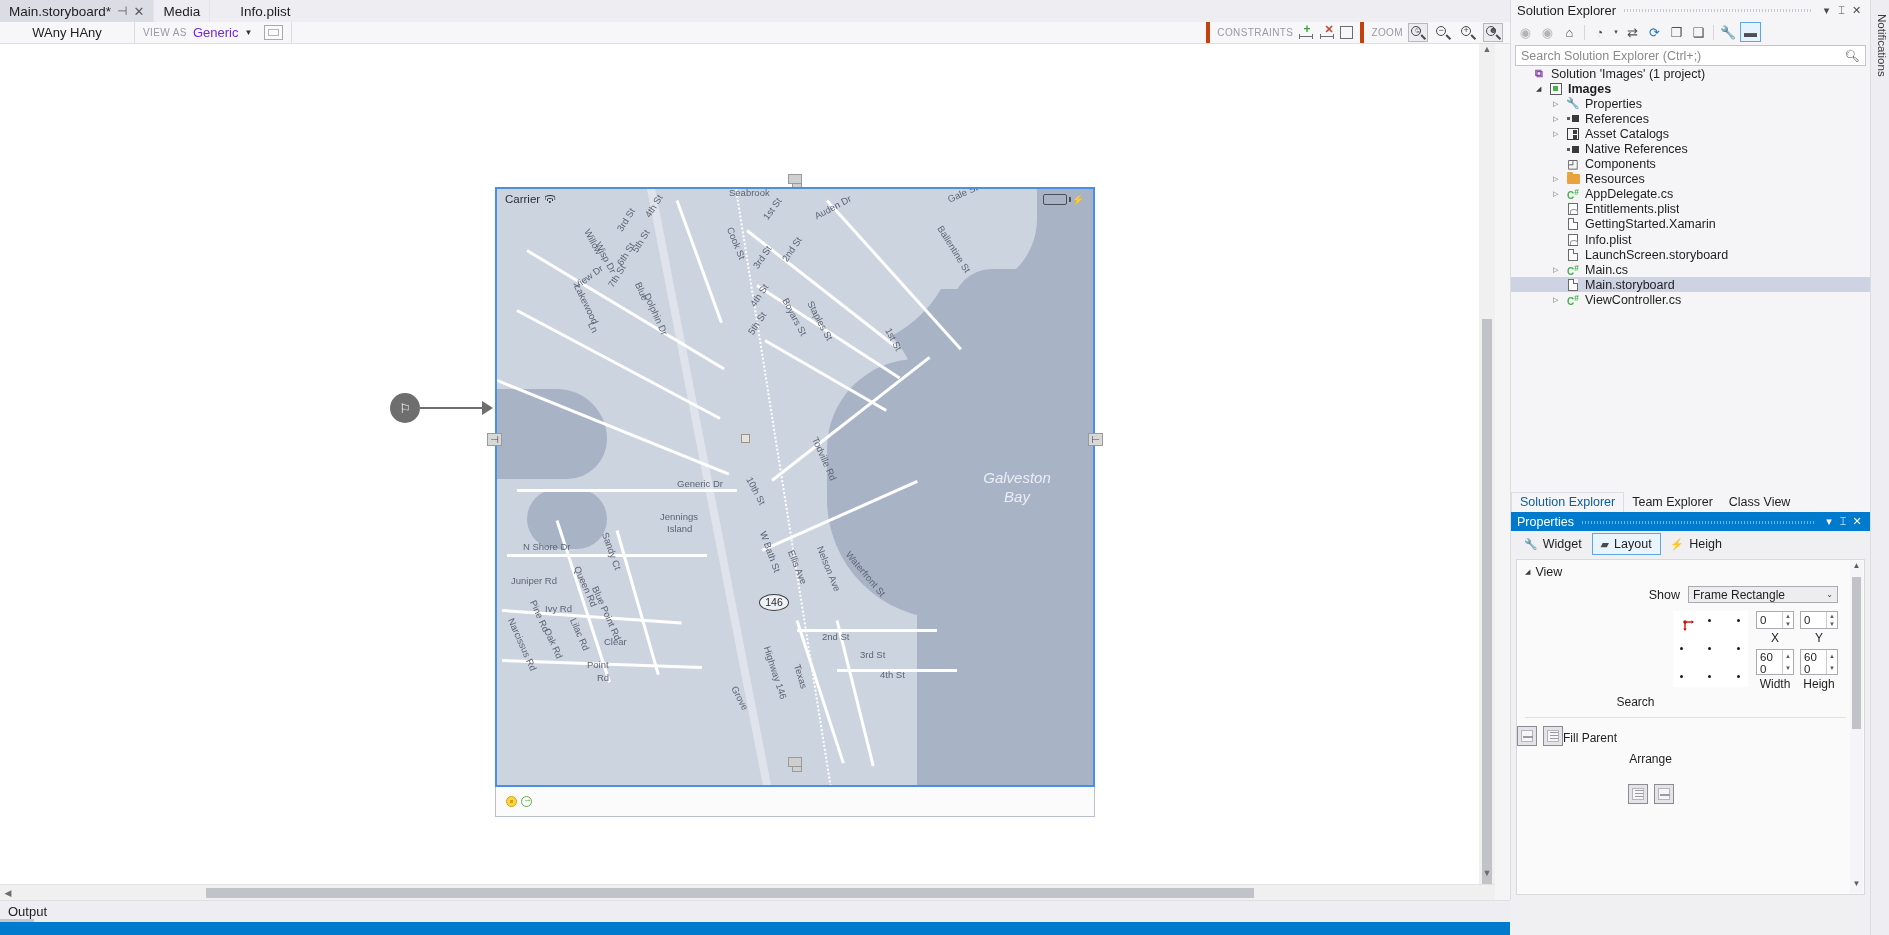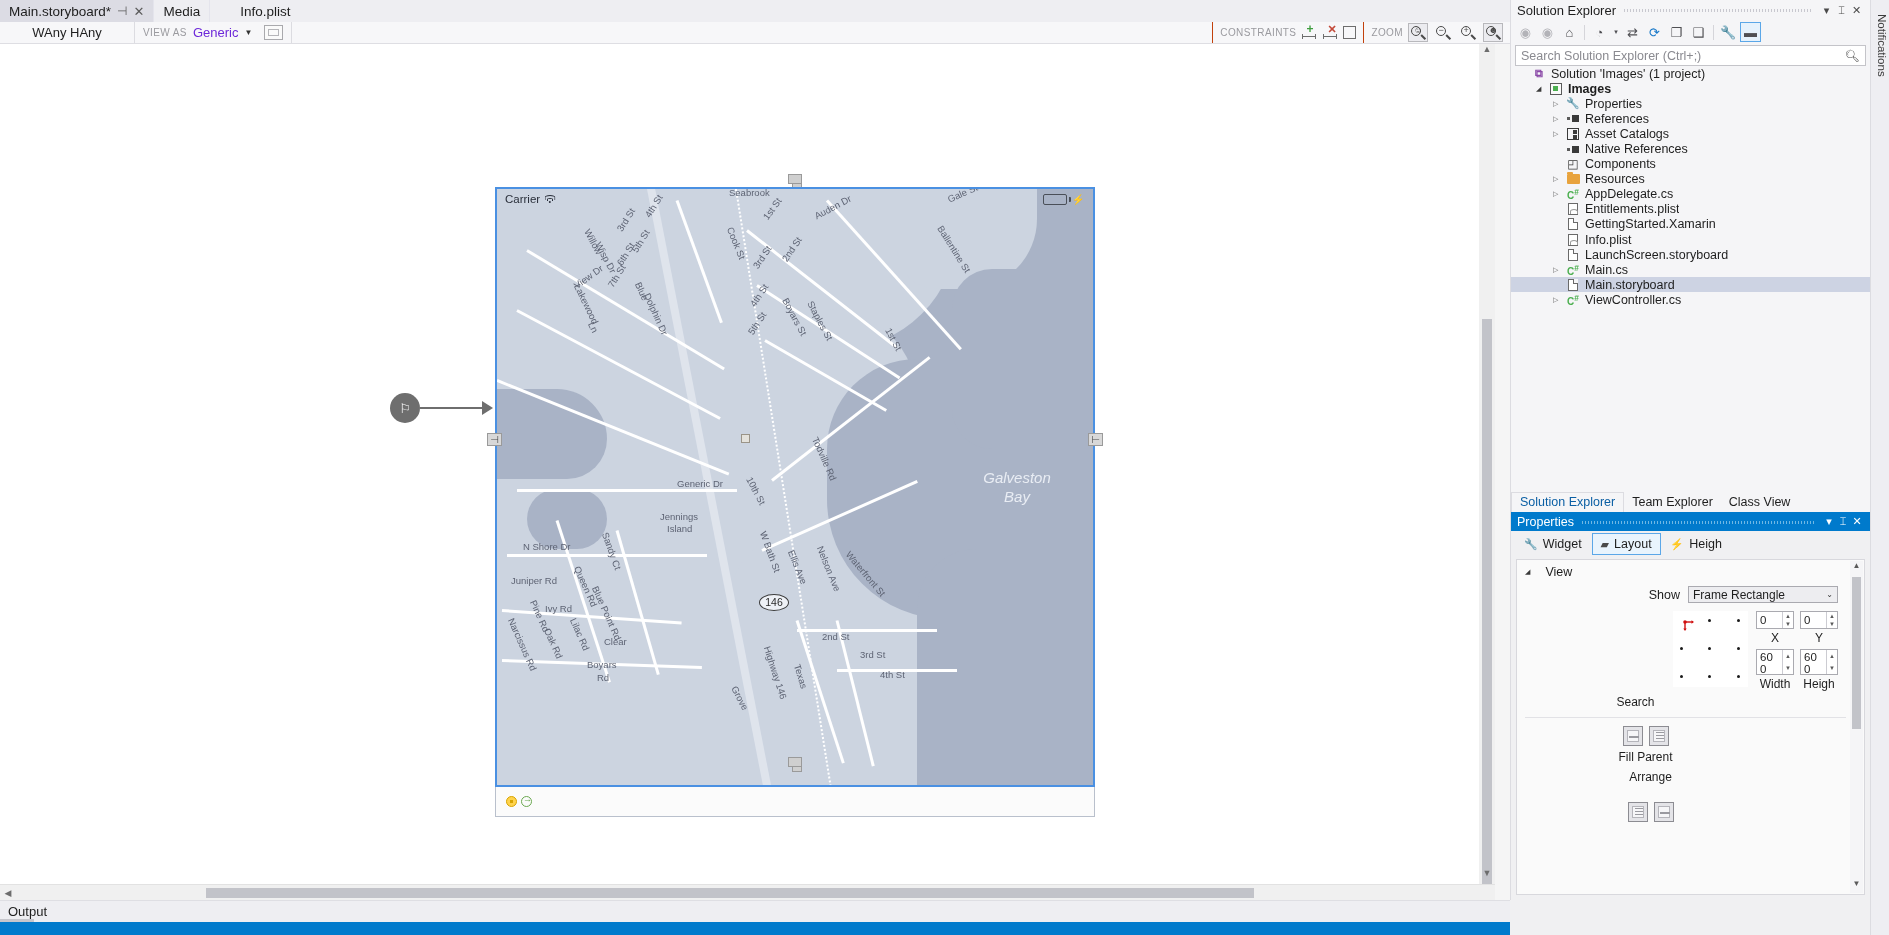--- a/index.html
+++ b/index.html
@@ -51,21 +51,21 @@
     display: inline-block; margin-left: 6px; position: relative;
   }
   .devbtn::after {
     content:""; position:absolute; left:3px; top:3px; right:3px; bottom:3px;
     border:1px solid #b5b5b9;
   }
   #constraints-area {
     margin-left: auto; display: flex; align-items: center; height: 21px;
   }
   #constraints-area .grp { display:flex; align-items:center; gap:5px; padding: 0 7px;
-    border-left: 1px solid #c2410c; height: 21px; }
+    border-left: 4px solid #c2410c; height: 21px; }
   .cicon { width: 16px; height: 15px; position: relative; display:inline-block; }
   .cicon .bar { position:absolute; left:1px; right:1px; bottom:3px; height:1px; background:#6d6d6d;}
   .cicon .bar::before, .cicon .bar::after{content:"";position:absolute;top:-2px;width:1px;height:5px;background:#6d6d6d;}
   .cicon .bar::before{left:0;} .cicon .bar::after{right:0;}
   .cicon .plus { position:absolute; left:5px; top:0px; color:#3f9e3f; font-size:12px; line-height:9px; font-weight:bold;}
   .cicon .ex { position:absolute; left:5px; top:0px; color:#c34a3a; font-size:11px; line-height:9px; font-weight:bold;}
   .sqbtn { width:13px;height:13px;border:1.4px solid #6d6d6d; display:inline-block;}
   .zbtn {
     width: 20px; height: 19px; display: inline-flex; align-items: center; justify-content: center;
     color: #4a4a4a;
@@ -241,21 +241,21 @@
   #props{position:absolute;left:0;top:512px;width:360px;height:388px;background:#f0f0f2;border-left:1px solid #dcdce1;}
   #props .phdr{height:19px;background:#007acc;color:#fff;display:flex;align-items:center;padding:0 6px;font-size:12.5px;}
   #props .phdr .grip{flex:1;height:6px;margin:0 8px;
     background-image:linear-gradient(90deg,#6fb7e4 1px,transparent 1px);background-size:3px 3px;background-repeat:repeat-x;background-position:0 2px;}
   #props .phdr .btn{width:14px;text-align:center;font-size:11px;cursor:pointer;}
   #props-tabs{height:26px;display:flex;align-items:center;gap:2px;padding:0 5px;background:#f0f0f2;}
   .ptab{display:flex;align-items:center;gap:5px;padding:3px 8px;font-size:12.5px;color:#1e1e1e;}
   .ptab.active{border:1.4px solid #5ba7e8;background:#e9f4fd;}
   .ptab .gl{font-size:11px;color:#4a4a4a;}
   #props-body{position:absolute;left:5px;top:47px;right:5px;bottom:5px;background:#fafafa;border:1px solid #d8d8dd;overflow:hidden;}
-  .grouphdr{display:flex;align-items:center;gap:15px;padding:5px 8px;font-size:12.5px;color:#1e1e1e;}
+  .grouphdr{display:flex;align-items:center;gap:5px;padding:5px 8px;font-size:12.5px;color:#1e1e1e;}
   .grouphdr .tri{font-size:7px;color:#3a3a3a;}
   .rowlbl{font-size:12.5px;color:#1e1e1e;}
   .combo{height:17px;border:1px solid #aaaab0;background:#ededf0;display:flex;align-items:center;padding:0 4px;font-size:12px;color:#1e1e1e;}
   .combo .cv{flex:1;}
   .combo .cd{font-size:8px;color:#3a3a3a;}
   #anchorgrid{width:75px;height:76px;background:#fff;position:relative;}
   #anchorgrid .pt{position:absolute;width:3px;height:3px;border-radius:50%;background:#1a1a1a;}
   #anchorgrid .arrows{position:absolute;left:9px;top:8px;width:16px;height:16px;}
   .spin{width:38px;height:18px;border:1px solid #aaaab0;background:#fff;display:flex;align-items:stretch;font-size:11.5px;}
   .spin .v{flex:1;padding-left:3px;line-height:16px;color:#1e1e1e;overflow:hidden;}
@@ -438,21 +438,21 @@
               <div class="roadlbl" style="left: 108px; top: 338px; transform: rotate(70deg); transform-origin: left center;">Sandy Ct</div>
               <div class="roadlbl" style="left: 14px; top: 386px; transform: rotate(0deg); transform-origin: left center;">Juniper Rd</div>
               <div class="roadlbl" style="left: 80px; top: 372px; transform: rotate(66deg); transform-origin: left center;">Queen Rd</div>
               <div class="roadlbl" style="left: 36px; top: 406px; transform: rotate(66deg); transform-origin: left center;">Pine Rd</div>
               <div class="roadlbl" style="left: 98px; top: 392px; transform: rotate(66deg); transform-origin: left center;">Blue Point Rd</div>
               <div class="roadlbl" style="left: 14px; top: 424px; transform: rotate(66deg); transform-origin: left center;">Narcissus Rd</div>
               <div class="roadlbl" style="left: 50px; top: 434px; transform: rotate(66deg); transform-origin: left center;">Oak Rd</div>
               <div class="roadlbl" style="left: 76px; top: 424px; transform: rotate(66deg); transform-origin: left center;">Lilac Rd</div>
               <div class="roadlbl" style="left: 48px; top: 414px; transform: rotate(0deg); transform-origin: left center;">Ivy Rd</div>
               <div class="roadlbl" style="left: 107px; top: 447px; transform: rotate(0deg); transform-origin: left center;">Clear</div>
-              <div class="roadlbl" style="left: 90px; top: 470px; transform: rotate(0deg); transform-origin: left center;">Boyars</div>
+              <div class="roadlbl" style="left: 90px; top: 470px; transform: rotate(0deg); transform-origin: left center;">Point</div>
               <div class="roadlbl" style="left: 100px; top: 483px; transform: rotate(0deg); transform-origin: left center;">Rd</div>
               <div class="roadlbl" style="left: 270px; top: 452px; transform: rotate(72deg); transform-origin: left center;">Highway 146</div>
               <div class="roadlbl" style="left: 237px; top: 492px; transform: rotate(62deg); transform-origin: left center;">Grove</div>
               <div class="roadlbl" style="left: 300px; top: 470px; transform: rotate(72deg); transform-origin: left center;">Texas</div>
               <div class="roadlbl" style="left: 325px; top: 442px; transform: rotate(0deg); transform-origin: left center;">2nd St</div>
               <div class="roadlbl" style="left: 363px; top: 460px; transform: rotate(0deg); transform-origin: left center;">3rd St</div>
               <div class="roadlbl" style="left: 383px; top: 480px; transform: rotate(0deg); transform-origin: left center;">4th St</div>
             </div>
 
           <div class="baylbl" style="left:465px;top:280px;width:110px;">
@@ -765,21 +765,21 @@
               <div class="fieldcap" style="width:38px;">Width</div>
               <div class="fieldcap" style="width:38px;">Heigh</div>
             </div>
           </div>
         </div>
 
         <div class="fieldcap" style="margin:4px 110px 0 0;">Search</div>
 
         <div style="border-top:1px solid #e2e2e6;margin:8px 18px 0 8px;"></div>
 
-        <div style="display:flex;flex-direction:column;align-items:center;margin:8px 90px 0 0;">
+        <div style="display:flex;flex-direction:row;align-items:center;margin:8px 90px 0 0;">
           <div style="display:flex;gap:6px;">
             <span class="arrbtn h"></span>
             <span class="arrbtn v"></span>
           </div>
           <div class="fieldcap" style="margin-top:4px;">Fill Parent</div>
         </div>
 
         <div style="display:flex;align-items:center;justify-content:center;gap:18px;margin:6px 80px 0 0;flex-direction:column;">
           <div class="fieldcap">Arrange</div>
           <div style="display:flex;gap:6px;">

